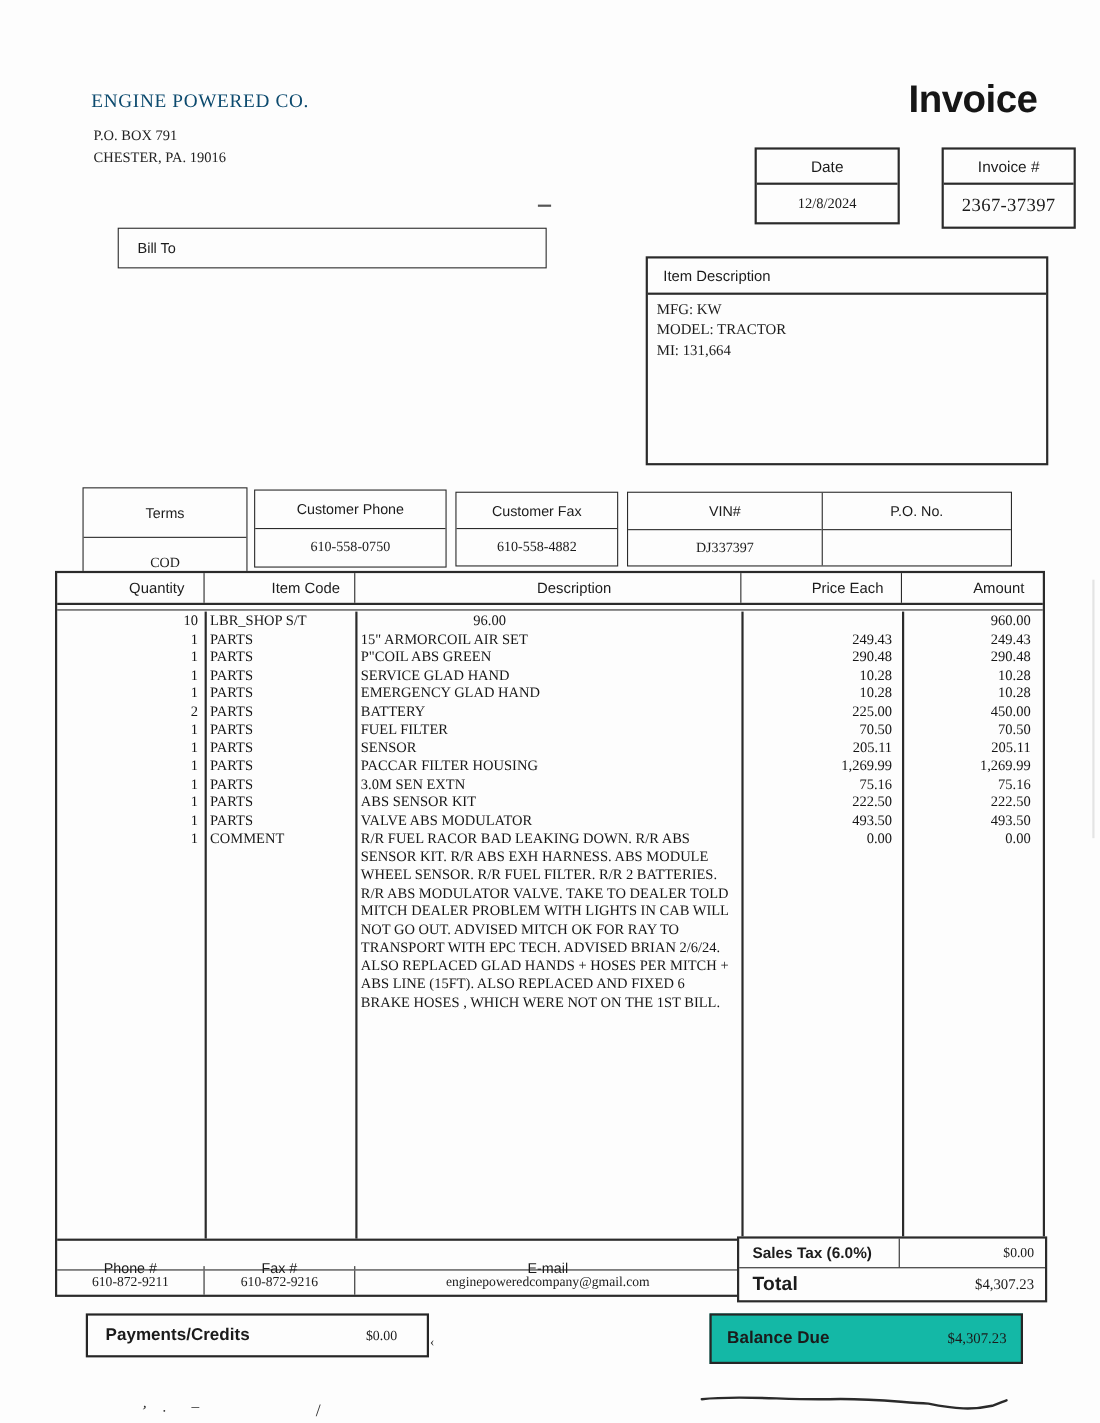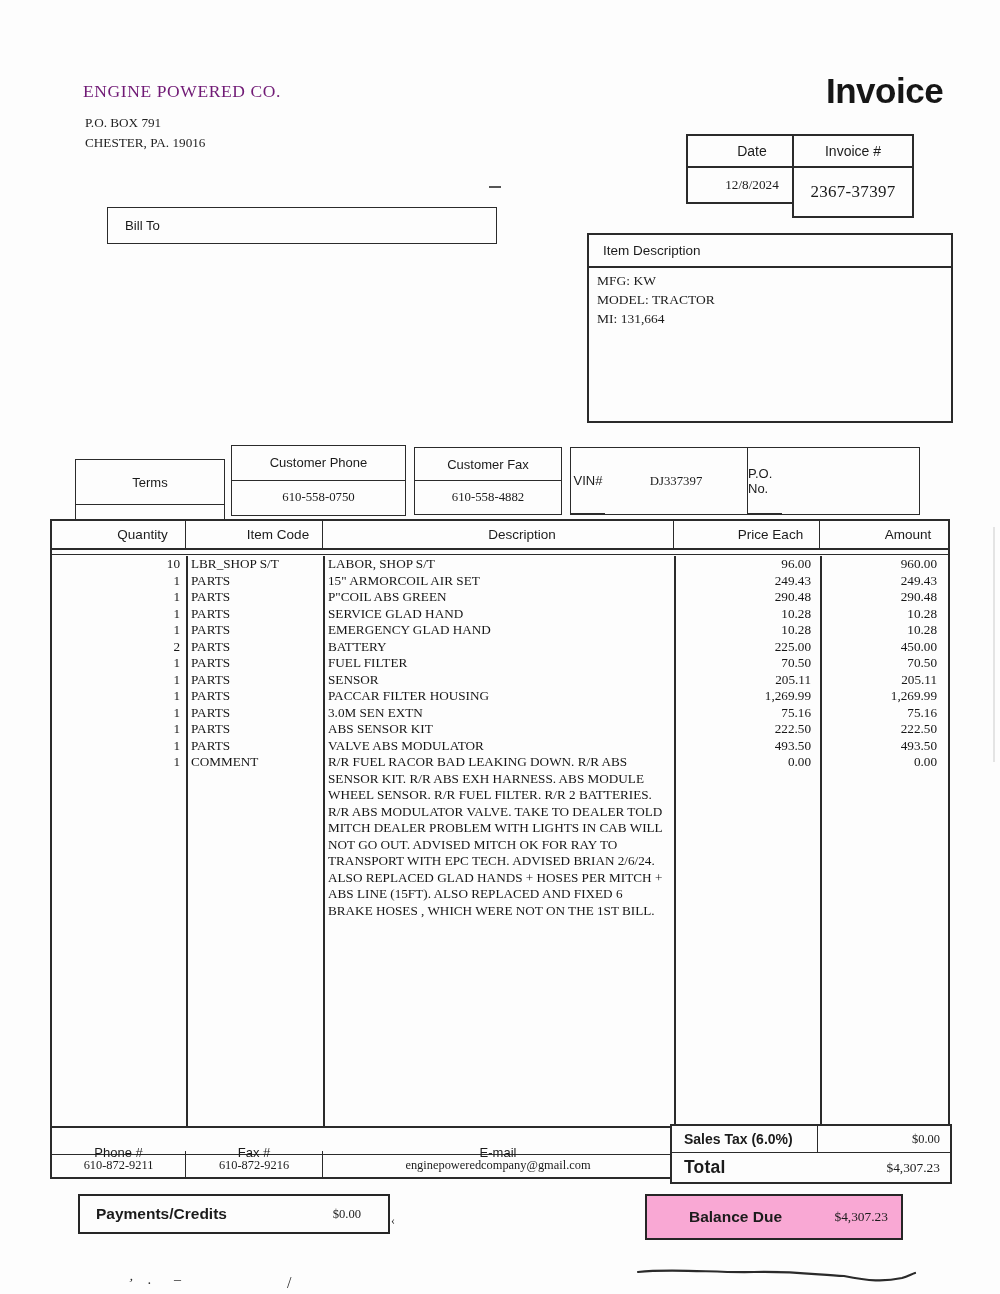--- a/index.html
+++ b/index.html
@@ -9,50 +9,50 @@
     width: 1000px;
     height: 1294px;
     background: #fdfdfd;
     font-family: "Liberation Sans", sans-serif;
     color: #1b1b1b;
     overflow: hidden;
   }
   .abs { position: absolute; }
 
   
-  .company-name { left: 83px; top: 80px; font: 17.5px/22px "Liberation Serif", serif; letter-spacing: .6px; color:#701a75; }
+  .company-name { left: 83px; top: 80px; font: 17.5px/22px "Liberation Serif", serif; letter-spacing: .6px; color:#0c4a6e; }
   .company-addr { left: 85px; top: 113px; font: 13.2px/20px "Liberation Serif", serif; color:#222; }
   .invoice-title { left: 826px; top: 72px; font: 700 35px/38px "Liberation Sans", sans-serif; letter-spacing: -.5px; color:#161616; }
 
   .hdr-box { border: 2px solid #2b2b2b; background: #fdfdfd; display: flex; flex-direction: column; }
   .hdr-box .hb-label { flex: 0 0 32px; border-bottom: 2px solid #2b2b2b; display:flex; align-items:center; justify-content:center; font-size: 14px; }
   .hdr-box .hb-value { flex: 1; display:flex; align-items:center; justify-content:center; }
   .date-box { left: 686px; top: 134px; width: 132px; height: 70px; }
-  .invnum-box { left: 792px; top: 134px; width: 122px; height: 84px; text-align: center; }
+  .invnum-box { left: 856px; top: 134px; width: 122px; height: 74px; text-align: center; }
   .date-box .hb-value { font: 13.2px "Liberation Serif", serif; }
   .invnum-box .hb-value { font: 17px "Liberation Serif", serif; letter-spacing:.3px; }
 
   .billto-box { left: 107px; top: 207px; width: 390px; height: 37px; border: 1.6px solid #2b2b2b; display:flex; align-items:center; }
   .billto-box span { margin-left: 17px; font-size: 13.2px; }
 
   .itemdesc-box { left: 587px; top: 233px; width: 366px; height: 190px; border: 2px solid #2b2b2b; }
   .itemdesc-box .id-label { height: 33px; border-bottom: 2px solid #2b2b2b; display:flex; align-items:center; }
   .itemdesc-box .id-label span { margin-left: 14px; font-size: 13.5px; }
   .itemdesc-box .id-line { margin: 0 0 0 8px; font: 13.5px/18.8px "Liberation Serif", serif; }
   .itemdesc-box .id-body { padding-top: 4px; }
 
   
   .info-box { border: 1.8px solid #2b2b2b; display:flex; flex-direction: column; background:#fdfdfd; }
   .info-box .ib-label { flex: 0 0 50%; border-bottom: 1.6px solid #2b2b2b; display:flex; align-items:center; justify-content:center; font-size: 13px; }
   .info-box .ib-value { flex: 1; display:flex; align-items:center; justify-content:center; font: 12.8px "Liberation Serif", serif; }
-  .terms-box { left: 75px;  top: 459px; width: 150px; height: 92px; }
+  .terms-box { left: 75px;  top: 443px; width: 150px; height: 92px; }
   .custphone-box { left: 231px; top: 445px; width: 175px; height: 71px; }
   .custfax-box { left: 414px; top: 447px; width: 148px; height: 68px; }
   .vinpo-box { left: 570px; top: 447px; width: 350px; height: 68px; flex-direction: row; }
-  .vinpo-box .vp-col { display:flex; flex-direction:row; }
+  .vinpo-box .vp-col { display:flex; flex-direction:column; }
   .vinpo-box .vp-vin { width: 177px; border-right: 1.6px solid #2b2b2b; }
   .vinpo-box .vp-po { flex: 1; }
   .vinpo-box .vp-label { flex: 0 0 34px; border-bottom: 1.6px solid #2b2b2b; display:flex; align-items:center; justify-content:center; font-size: 13px; }
   .vinpo-box .vp-value { flex: 1; display:flex; align-items:center; justify-content:center; font: 12.8px "Liberation Serif", serif; }
 
   
   .main-table { left: 50px; top: 519px; width: 900px; height: 660px; border: 2px solid #2b2b2b; background:#fdfdfd; }
   .thead { position:absolute; left:0; right:0; top:0; height: 29px; display:flex; border-bottom: 2px solid #2b2b2b; }
   .thead .hcell { display:flex; align-items:center; justify-content:center; font-size: 13.5px; border-right: 1.6px solid #2b2b2b; padding-left: 48px; }
   .thead .hcell:last-child { border-right: none; }
@@ -87,21 +87,21 @@
   .totals-box .t-total { flex: 1; }
   .t-tax .t-label { width: 146px; padding-left: 12px; font-weight: 700; font-size: 14px; border-right: 1.6px solid #2b2b2b; align-self: stretch; display:flex; align-items:center; }
   .t-tax .t-value { flex:1; text-align:right; padding-right: 10px; font: 12.4px "Liberation Serif", serif; }
   .t-total .t-label2 { padding-left: 12px; font-weight: 700; font-size: 17.5px; letter-spacing:.2px; }
   .t-total .t-value2 { flex:1; text-align:right; padding-right: 10px; font: 13.4px "Liberation Serif", serif; }
 
   
   .payments-box { left: 78px; top: 1194px; width: 312px; height: 40px; border: 2.6px solid #262626; display:flex; align-items:center; background:#fdfdfd; }
   .payments-box .p-label { padding-left: 16px; font-weight:700; font-size: 15.5px; }
   .payments-box .p-value { flex:1; text-align:right; padding-right: 27px; font: 12.6px "Liberation Serif", serif; }
-  .balance-box { left: 645px; top: 1194px; width: 258px; height: 46px; border: 2.6px solid #262626; display:flex; align-items:center; background:#f9a8d4;padding-left:28px; }
+  .balance-box { left: 645px; top: 1194px; width: 285px; height: 46px; border: 2.6px solid #262626; display:flex; align-items:center; background:#14b8a6; }
   .balance-box .b-label { padding-left: 14px; font-weight:700; font-size: 15.5px; }
   .balance-box .b-value { flex:1; text-align:right; padding-right: 13px; font: 13.4px "Liberation Serif", serif; }
   .dash-mark { left: 489px; top: 186px; width: 12px; height: 2px; background:#555; }
   .edge-line { left: 993px; top: 527px; width: 2px; height: 235px; background:#e4e4e4; }
   .pen { position:absolute; color:#2e2e2e; font: 14px "Liberation Serif", serif; }
 </style>
 </head>
 <body>
 
 <div id="page">
@@ -168,21 +168,20 @@
       <div class="hcell w-desc">Description</div>
       <div class="hcell w-price">Price Each</div>
       <div class="hcell w-amt">Amount</div>
     </div>
     <div class="double-line"></div>
 
     <div class="items-body">
         <div class="irow">
           <div class="icell c-qty">10</div>
           <div class="icell c-code">LBR_SHOP S/T</div>
-          <div class="icell c-desc">LABOR, SHOP S/T</div>
           <div class="icell c-price">96.00</div>
           <div class="icell c-amount">960.00</div>
         </div>
         <div class="irow">
           <div class="icell c-qty">1</div>
           <div class="icell c-code">PARTS</div>
           <div class="icell c-desc">15" ARMORCOIL AIR SET</div>
           <div class="icell c-price">249.43</div>
           <div class="icell c-amount">249.43</div>
         </div>

